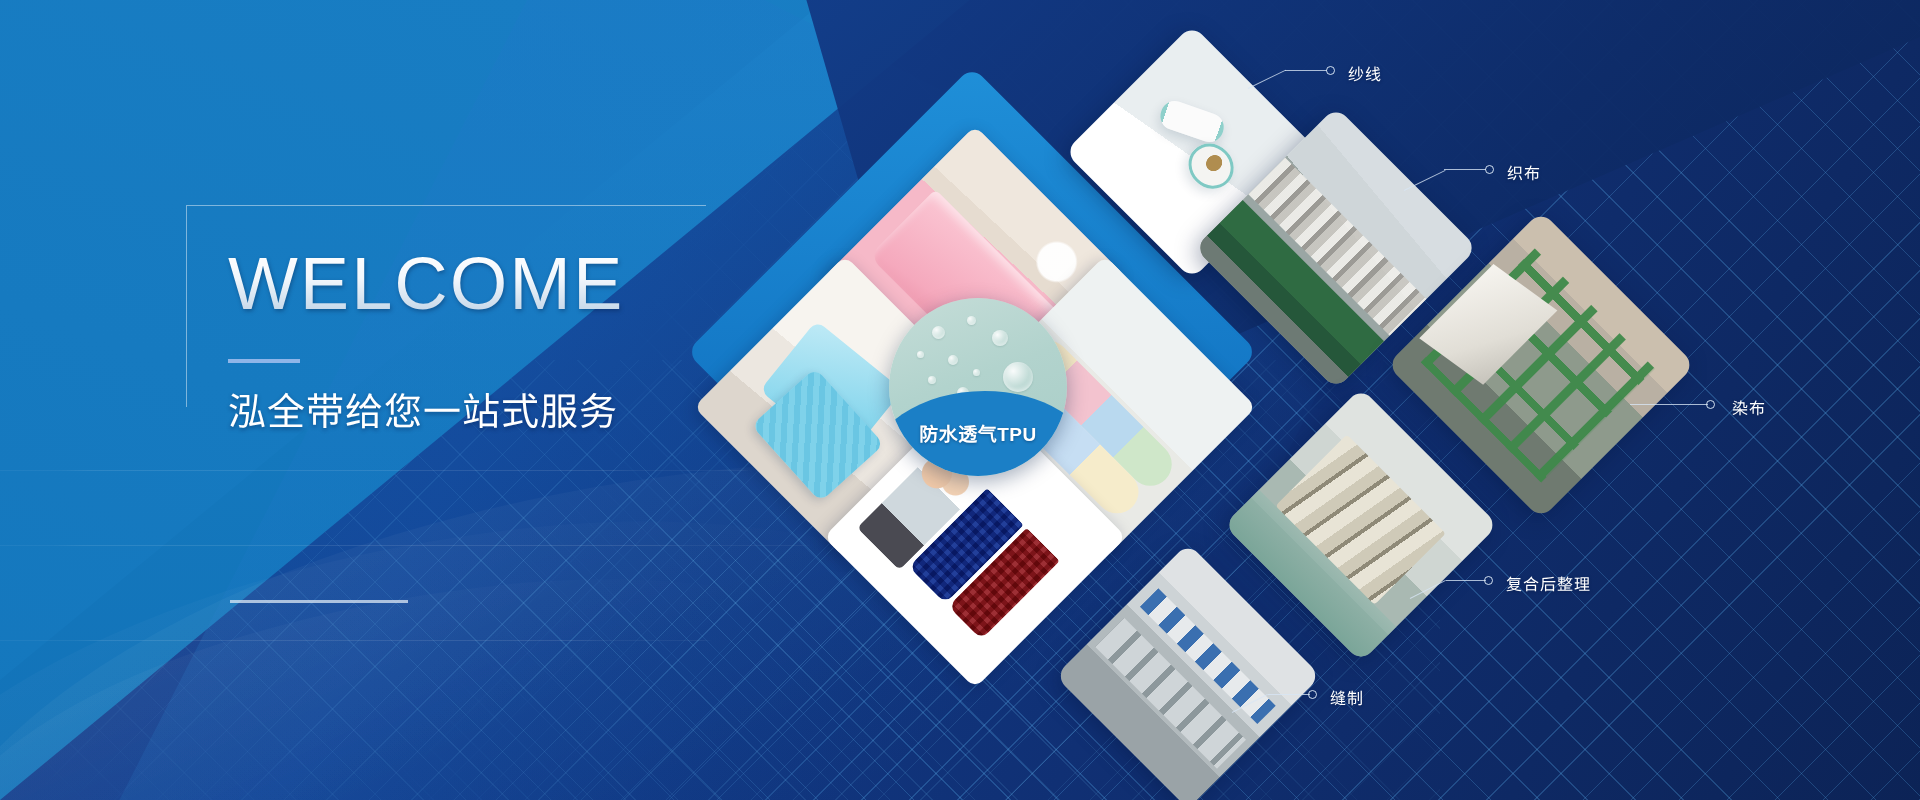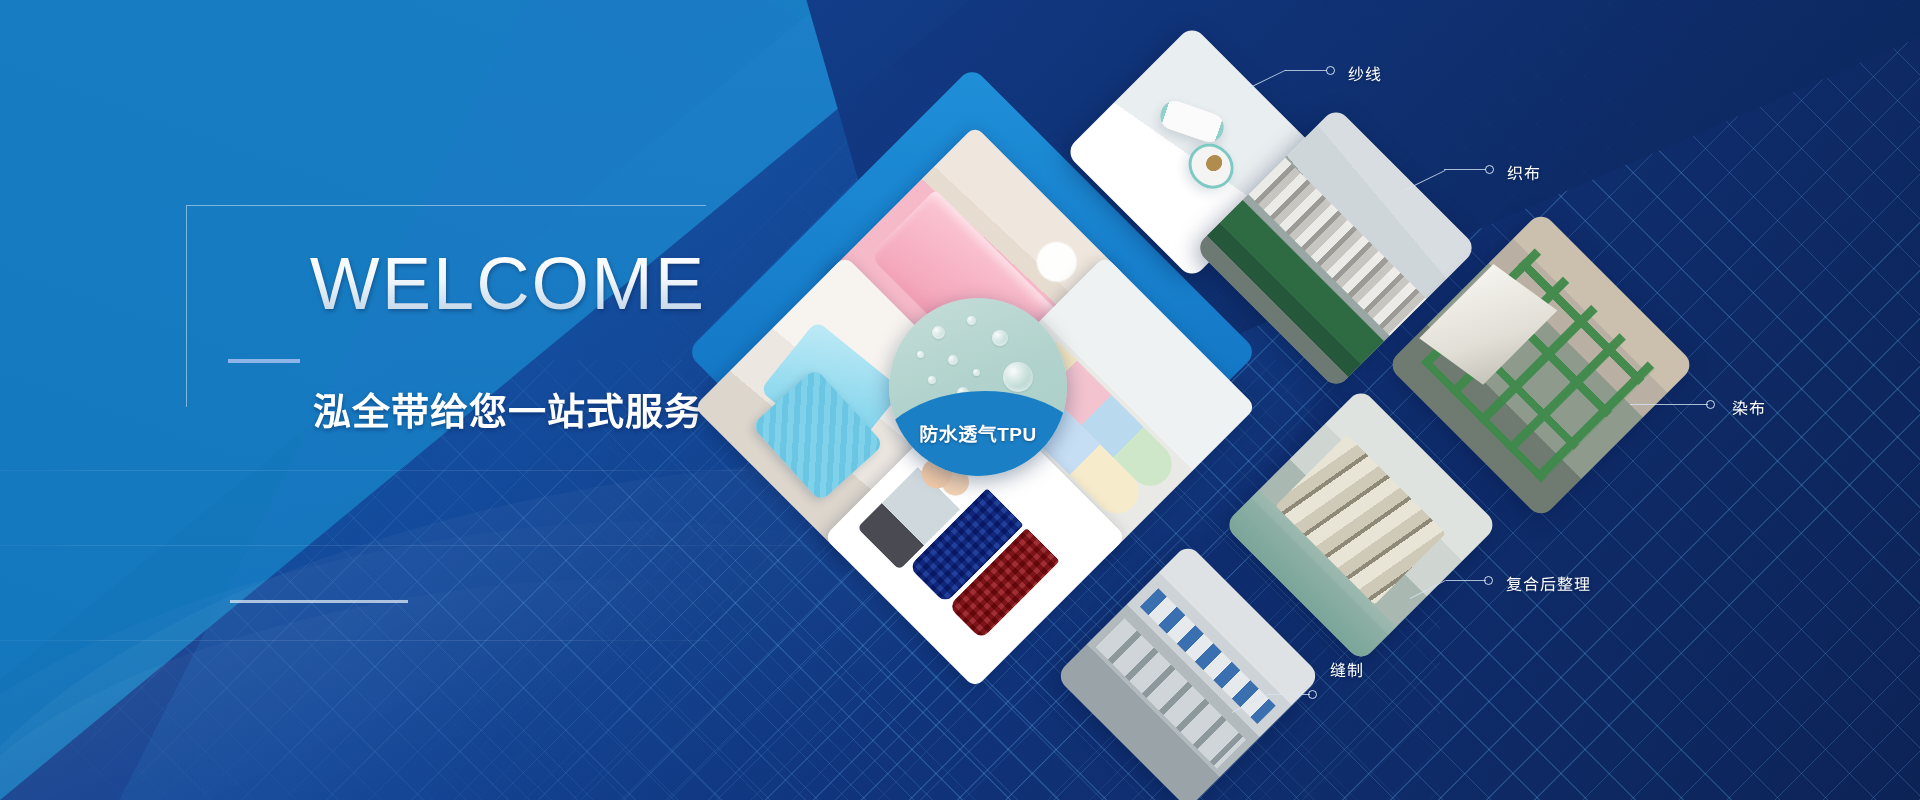--- a/index.html
+++ b/index.html
@@ -98,21 +98,21 @@
     background:radial-gradient(ellipse, rgba(255,255,255,.85), rgba(170,235,255,.35) 40%, transparent 72%);
     filter:blur(2px);
   }
   .flare .tint {
     position:absolute; left:120px; top:60px; width:120px; height:34px;
     background:linear-gradient(90deg, rgba(0,255,220,.35), rgba(255,190,200,.35));
     transform:rotate(-30deg); filter:blur(7px);
   }
 
   
-  .left-copy { position:absolute; left:228px; top:205px; width:560px;text-align:center; }
+  .left-copy { position:absolute; left:228px; top:205px; width:560px; }
   .frame-corner {
     position:absolute; left:-42px; top:0; width:520px; height:202px;
     border-left:1px solid rgba(255,255,255,.45);
     border-top:1px solid rgba(255,255,255,.45);
   }
   .welcome {
     font-size:74px; font-weight:400; letter-spacing:2px; line-height:1;
     margin-top:42px;
     background:linear-gradient(180deg,#ffffff 0%,#f2f7fc 42%,#b9cfe4 100%);
     -webkit-background-clip:text; background-clip:text; color:transparent;
@@ -125,21 +125,21 @@
     -webkit-background-clip:text; background-clip:text; color:transparent;
     -webkit-text-fill-color:transparent;
     filter:drop-shadow(1px 1px 2px rgba(0,20,60,.30));
   }
   .rule-short { width:72px; height:4px; background:#8fb5e8; margin-top:38px; }
   .sub-cn {
     font-size:26px; color:#eef4fb; letter-spacing:12px; margin-top:34px;
     font-weight:400; text-shadow:0 1px 3px rgba(0,20,60,.35);
   }
   .head-cn {
-    font-size:38px; color:#ffffff; font-weight:700; letter-spacing:1px;
+    font-size:38px; color:#ffffff; font-weight:400; letter-spacing:1px;
     margin-top:18px; text-shadow:0 2px 4px rgba(0,25,70,.45);
   }
   .rule-long {
     position:absolute; left:230px; top:600px; width:178px; height:3px;
     background:rgba(222,232,244,.75);
   }
 
   
   .cluster { position:absolute; left:718px; top:122px; width:520px; height:530px; }
   
@@ -415,16 +415,16 @@
     <div class="seg" style="left:1446px;top:580px;width:40px;height:1px;"></div>
     <div class="dot" style="left:1484px;top:576px;"></div>
     <div class="lbl" style="left:1506px;top:571px;">复合后整理</div>
   </div>
 
   <div class="proc pr-sew" style="left:1094px;top:582px;width:188px;height:188px;"></div>
   <div class="conn">
     <div class="seg" style="left:1232px;top:712px;width:40px;height:1px;transform:rotate(-27deg);transform-origin:left center;"></div>
     <div class="seg" style="left:1268px;top:694px;width:42px;height:1px;"></div>
     <div class="dot" style="left:1308px;top:690px;"></div>
-    <div class="lbl" style="left:1330px;top:657px;">缝制</div>
+    <div class="lbl" style="left:1330px;top:685px;">缝制</div>
   </div>
 
 </div>
 
 </body></html>

